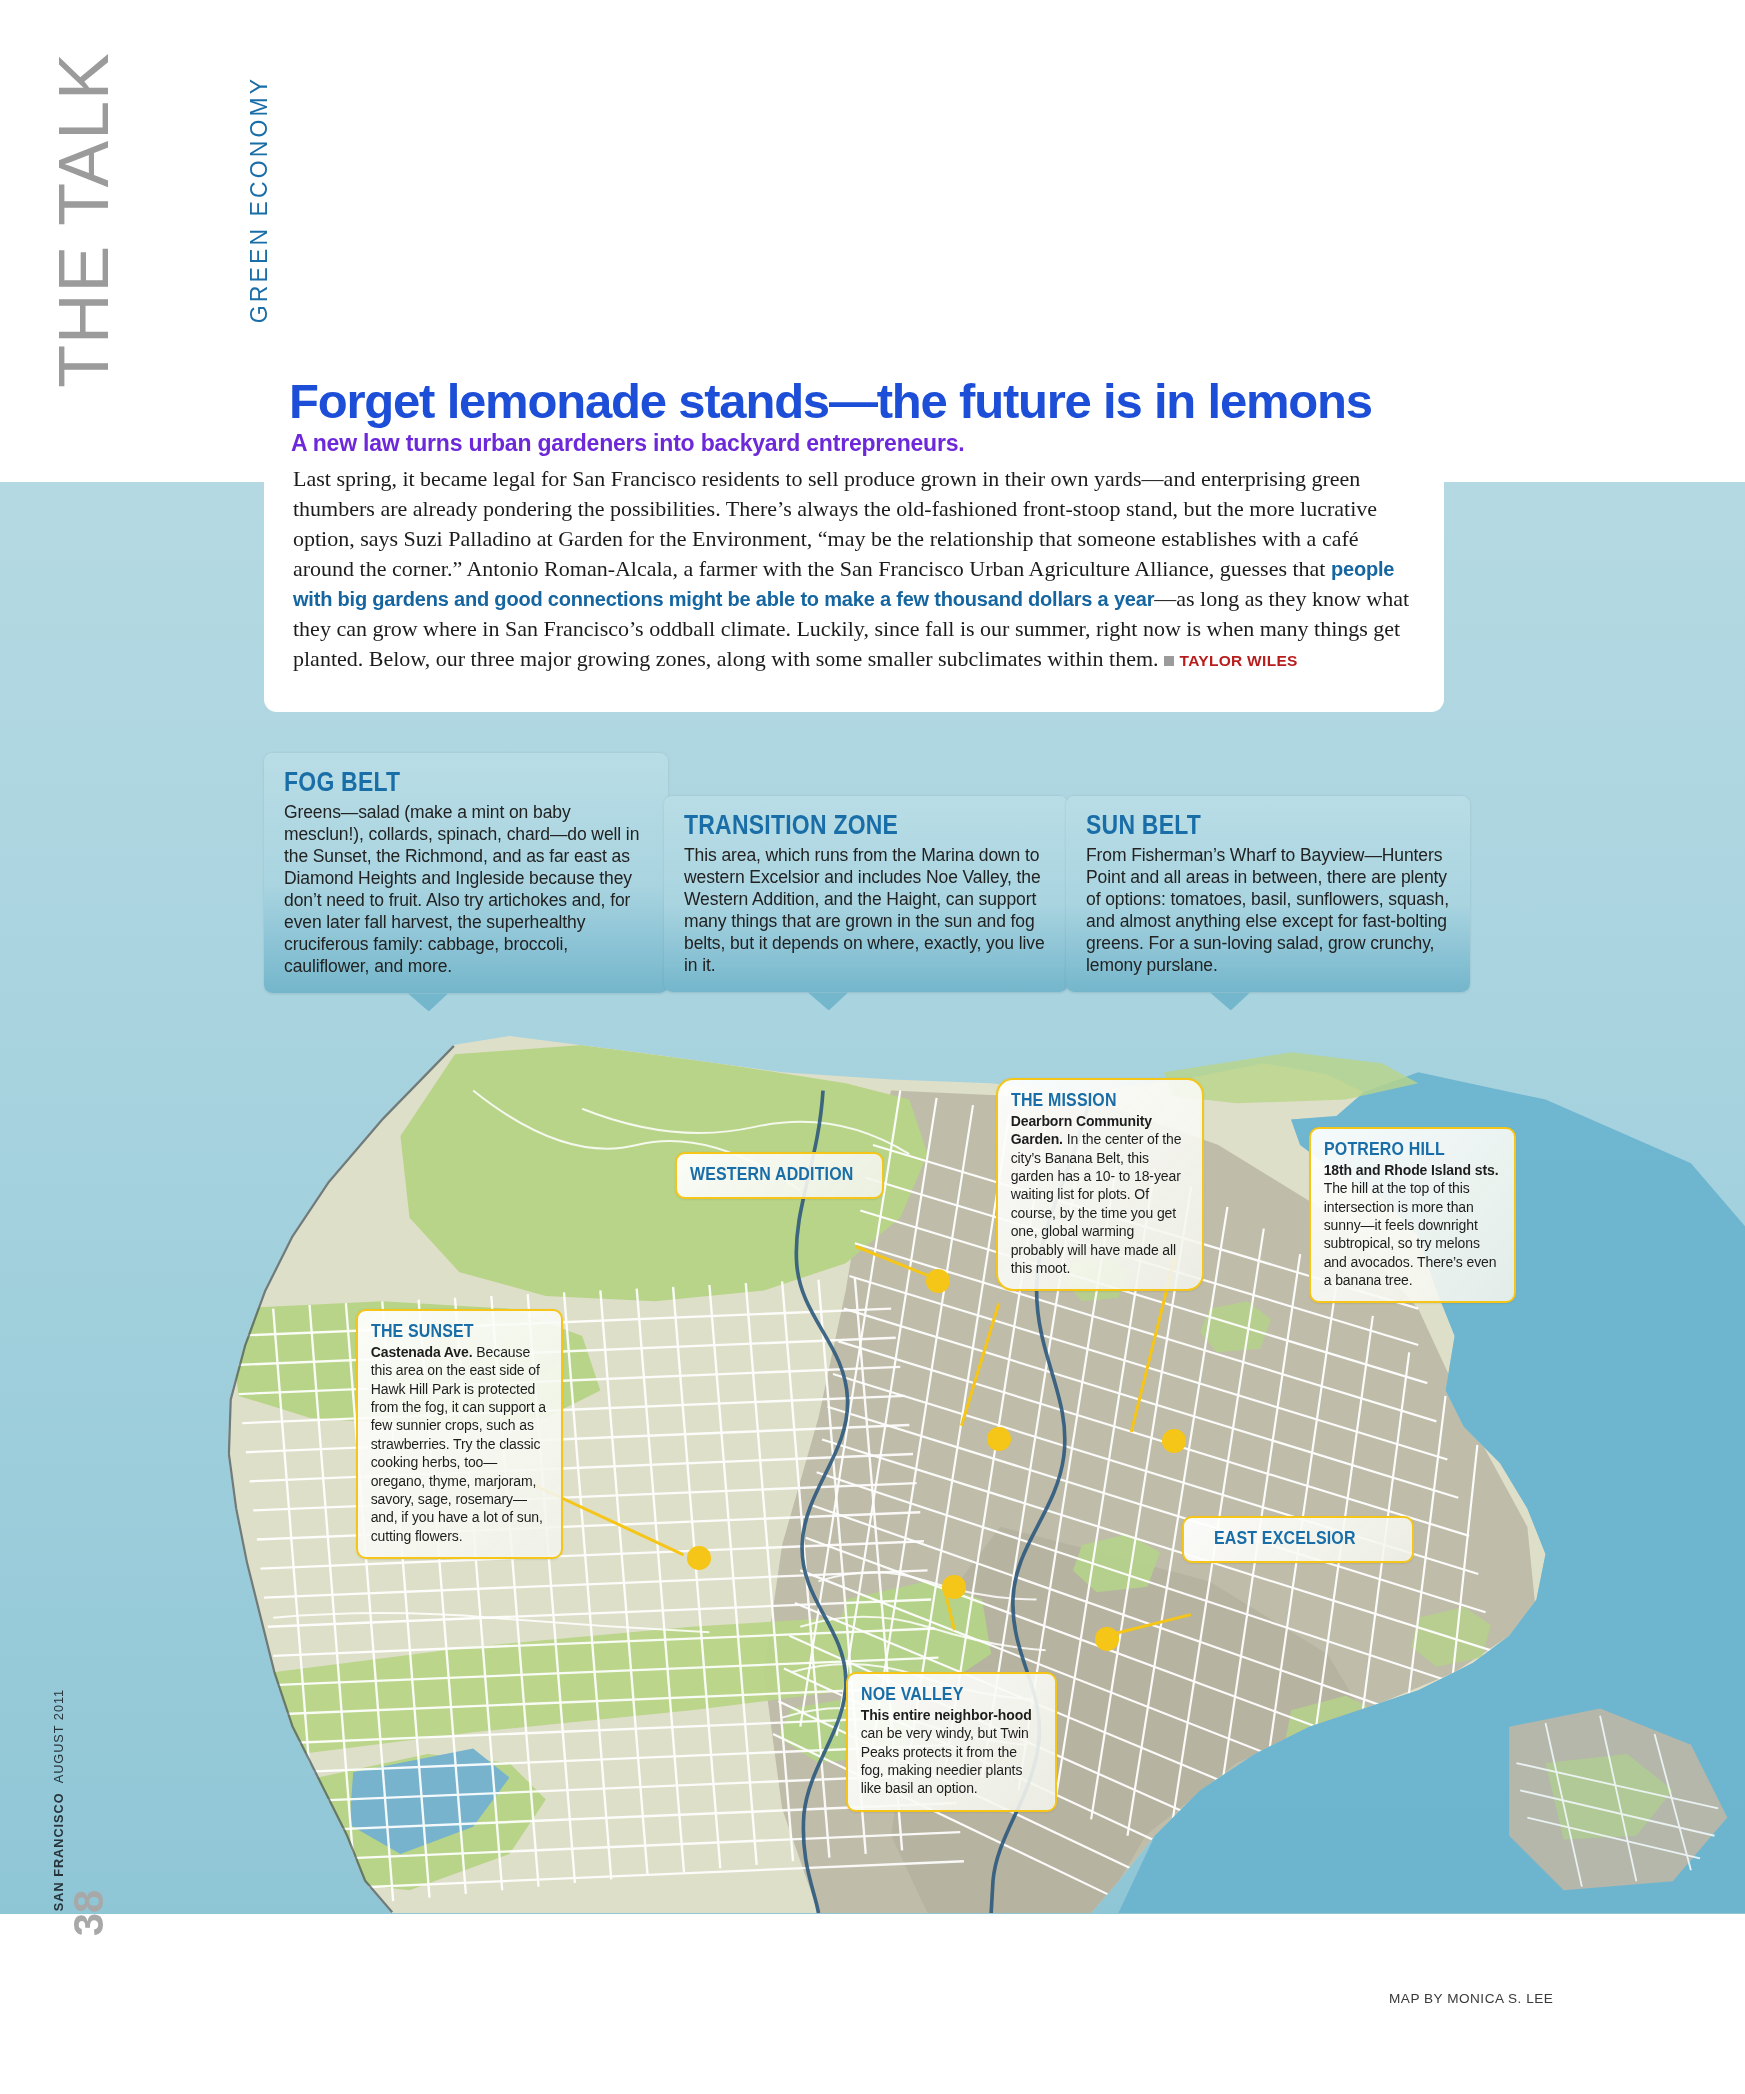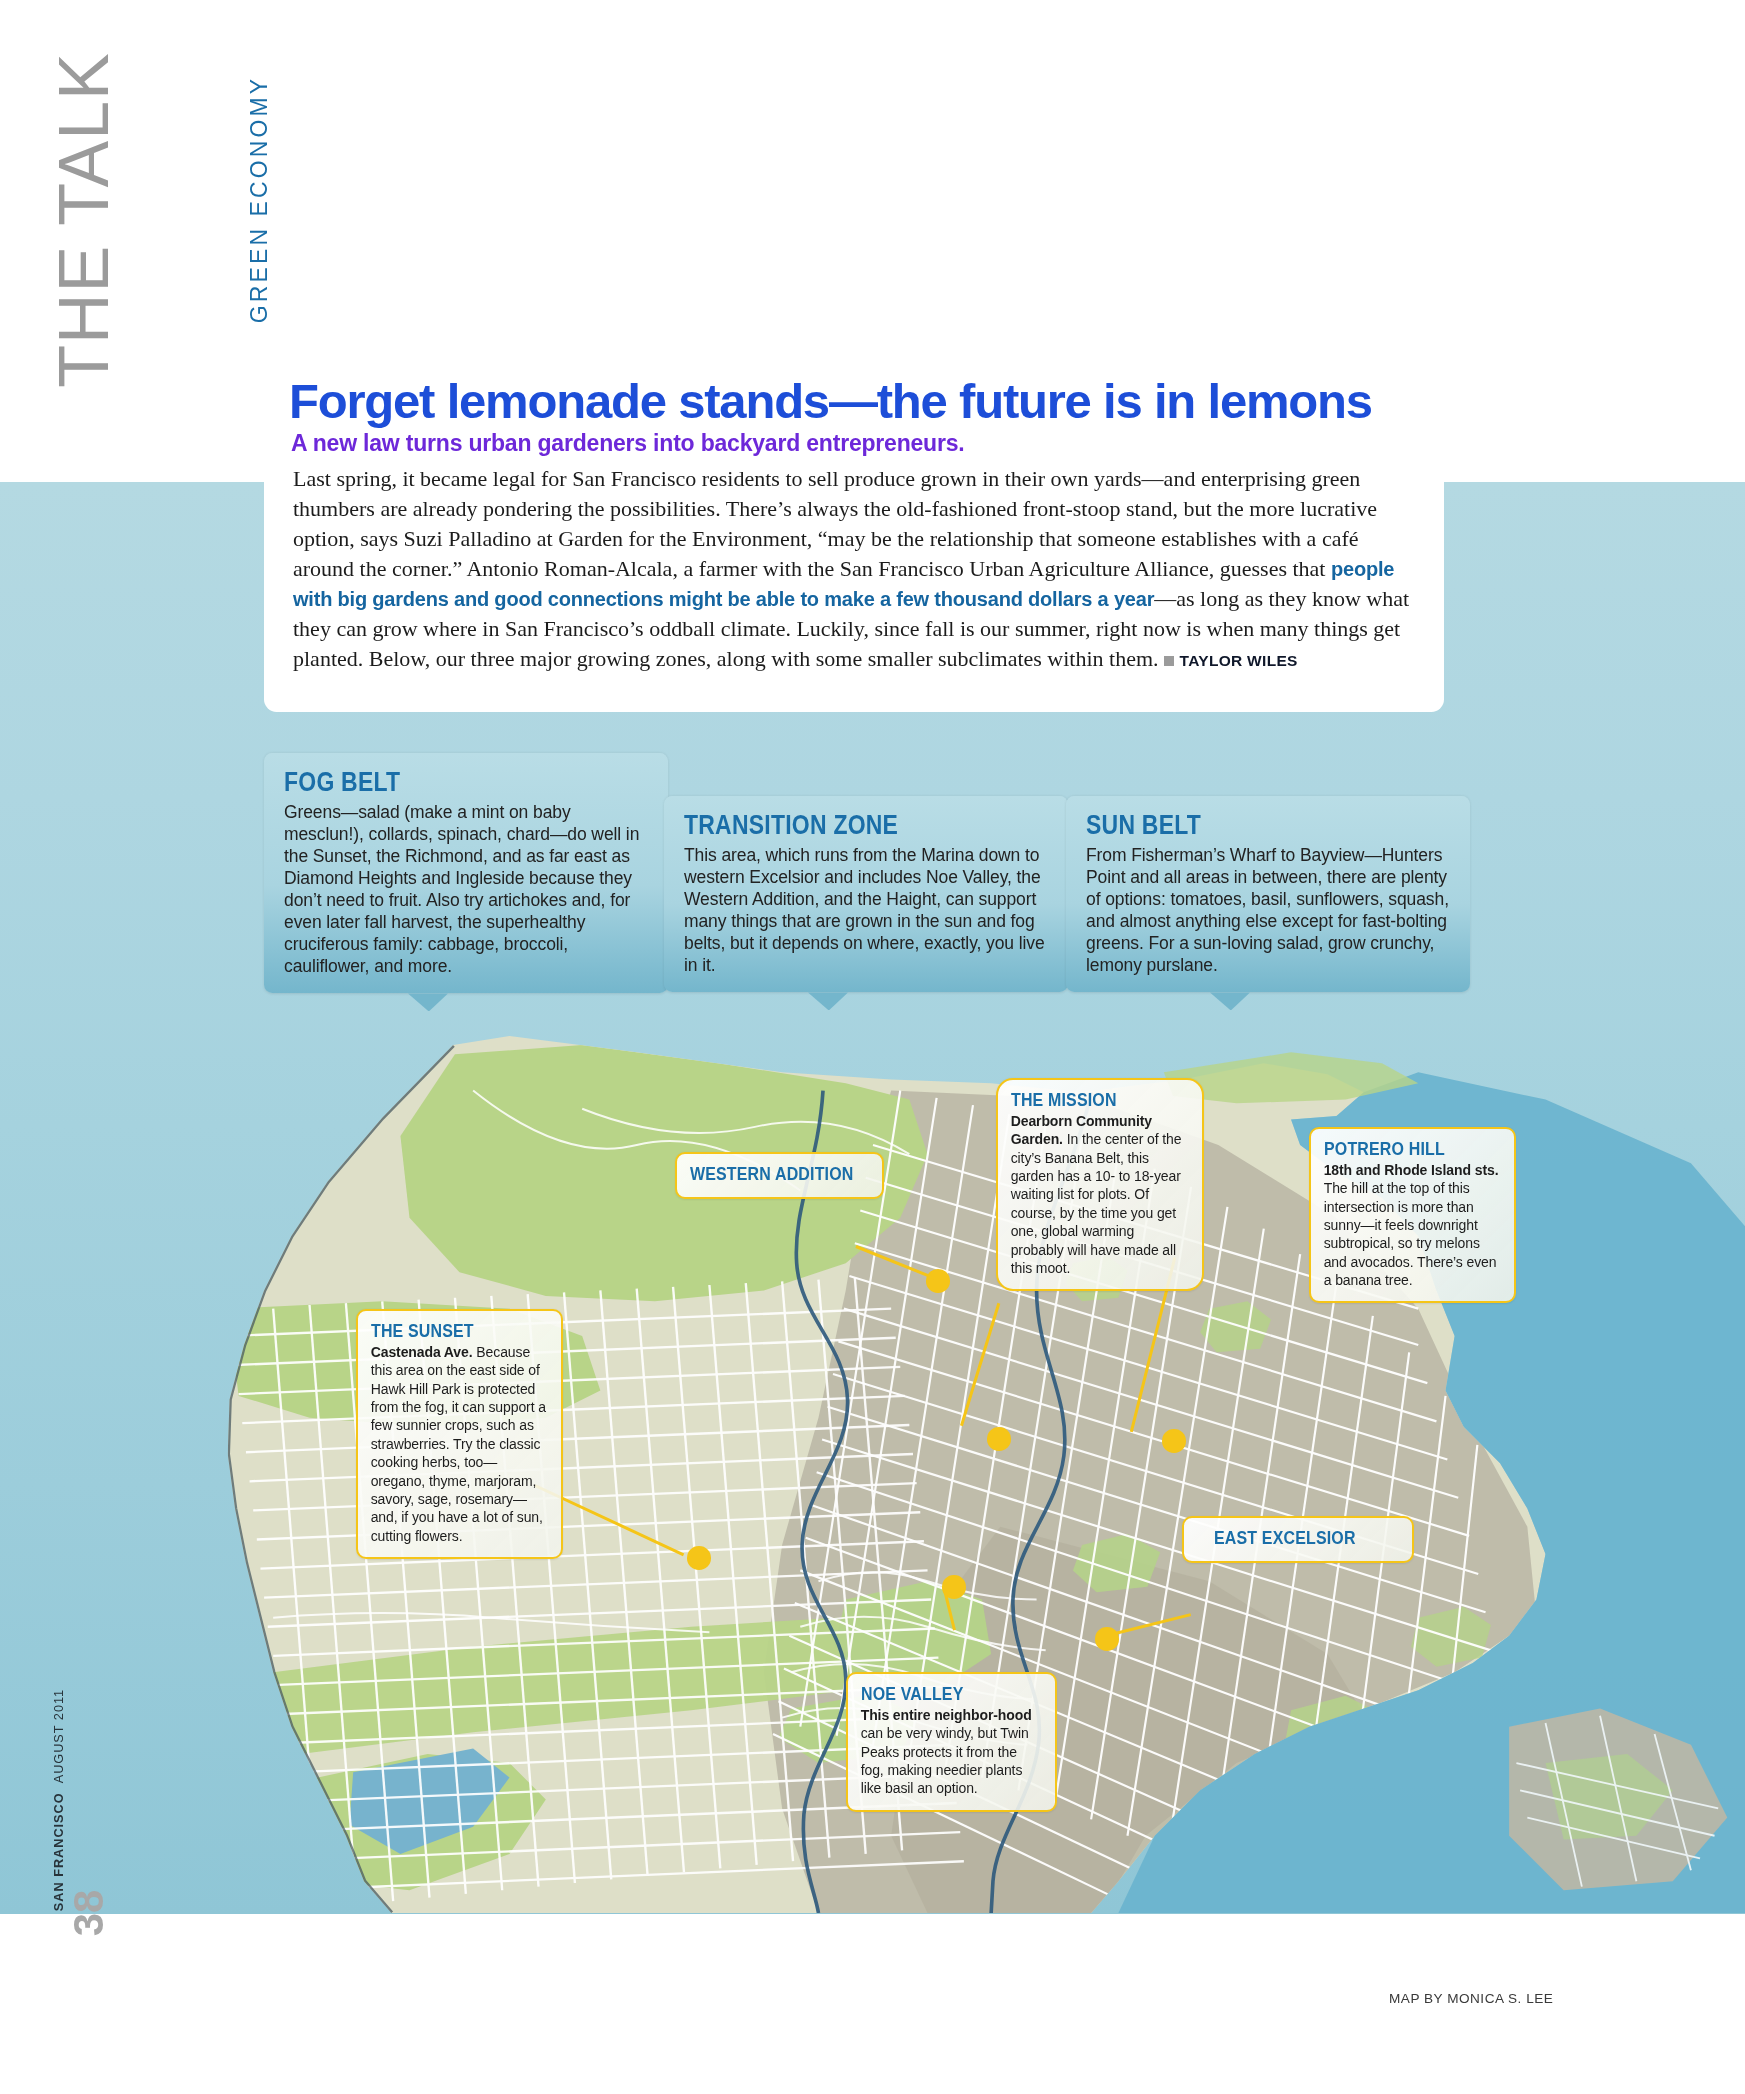--- a/index.html
+++ b/index.html
@@ -64,21 +64,21 @@
   }
   .article-body{
     position:absolute;left:29px;top:7.3px;width:1120px;
     font-family:"Liberation Serif", serif;
     font-size:22px;line-height:30px;color:#1c1c1c;text-align:left;
   }
   .article-body .hi{color:#1565a0;font-weight:700;
     font-family:"Liberation Sans", sans-serif;font-size:20px;letter-spacing:-0.2px;}
   .byline{
     font-family:"Liberation Sans", sans-serif;font-weight:700;
-    font-size:15.5px;letter-spacing:0.3px;color:#0f172a;text-align:center;
+    font-size:15.5px;letter-spacing:0.3px;color:#b91c1c;text-align:center;
   }
   .byline .sq{display:inline-block;width:10px;height:10px;background:#9b9b9b;
     margin-right:5.5px;position:relative;top:0px;}
 
   
   .zone{
     position:absolute;
     background:linear-gradient(180deg,#b9dde6 0%,#a9d4e0 55%,#74b6cc 100%);
     border-radius:8.2px;
     box-shadow:0 0.9px 2.7px rgba(0,0,0,0.10);

